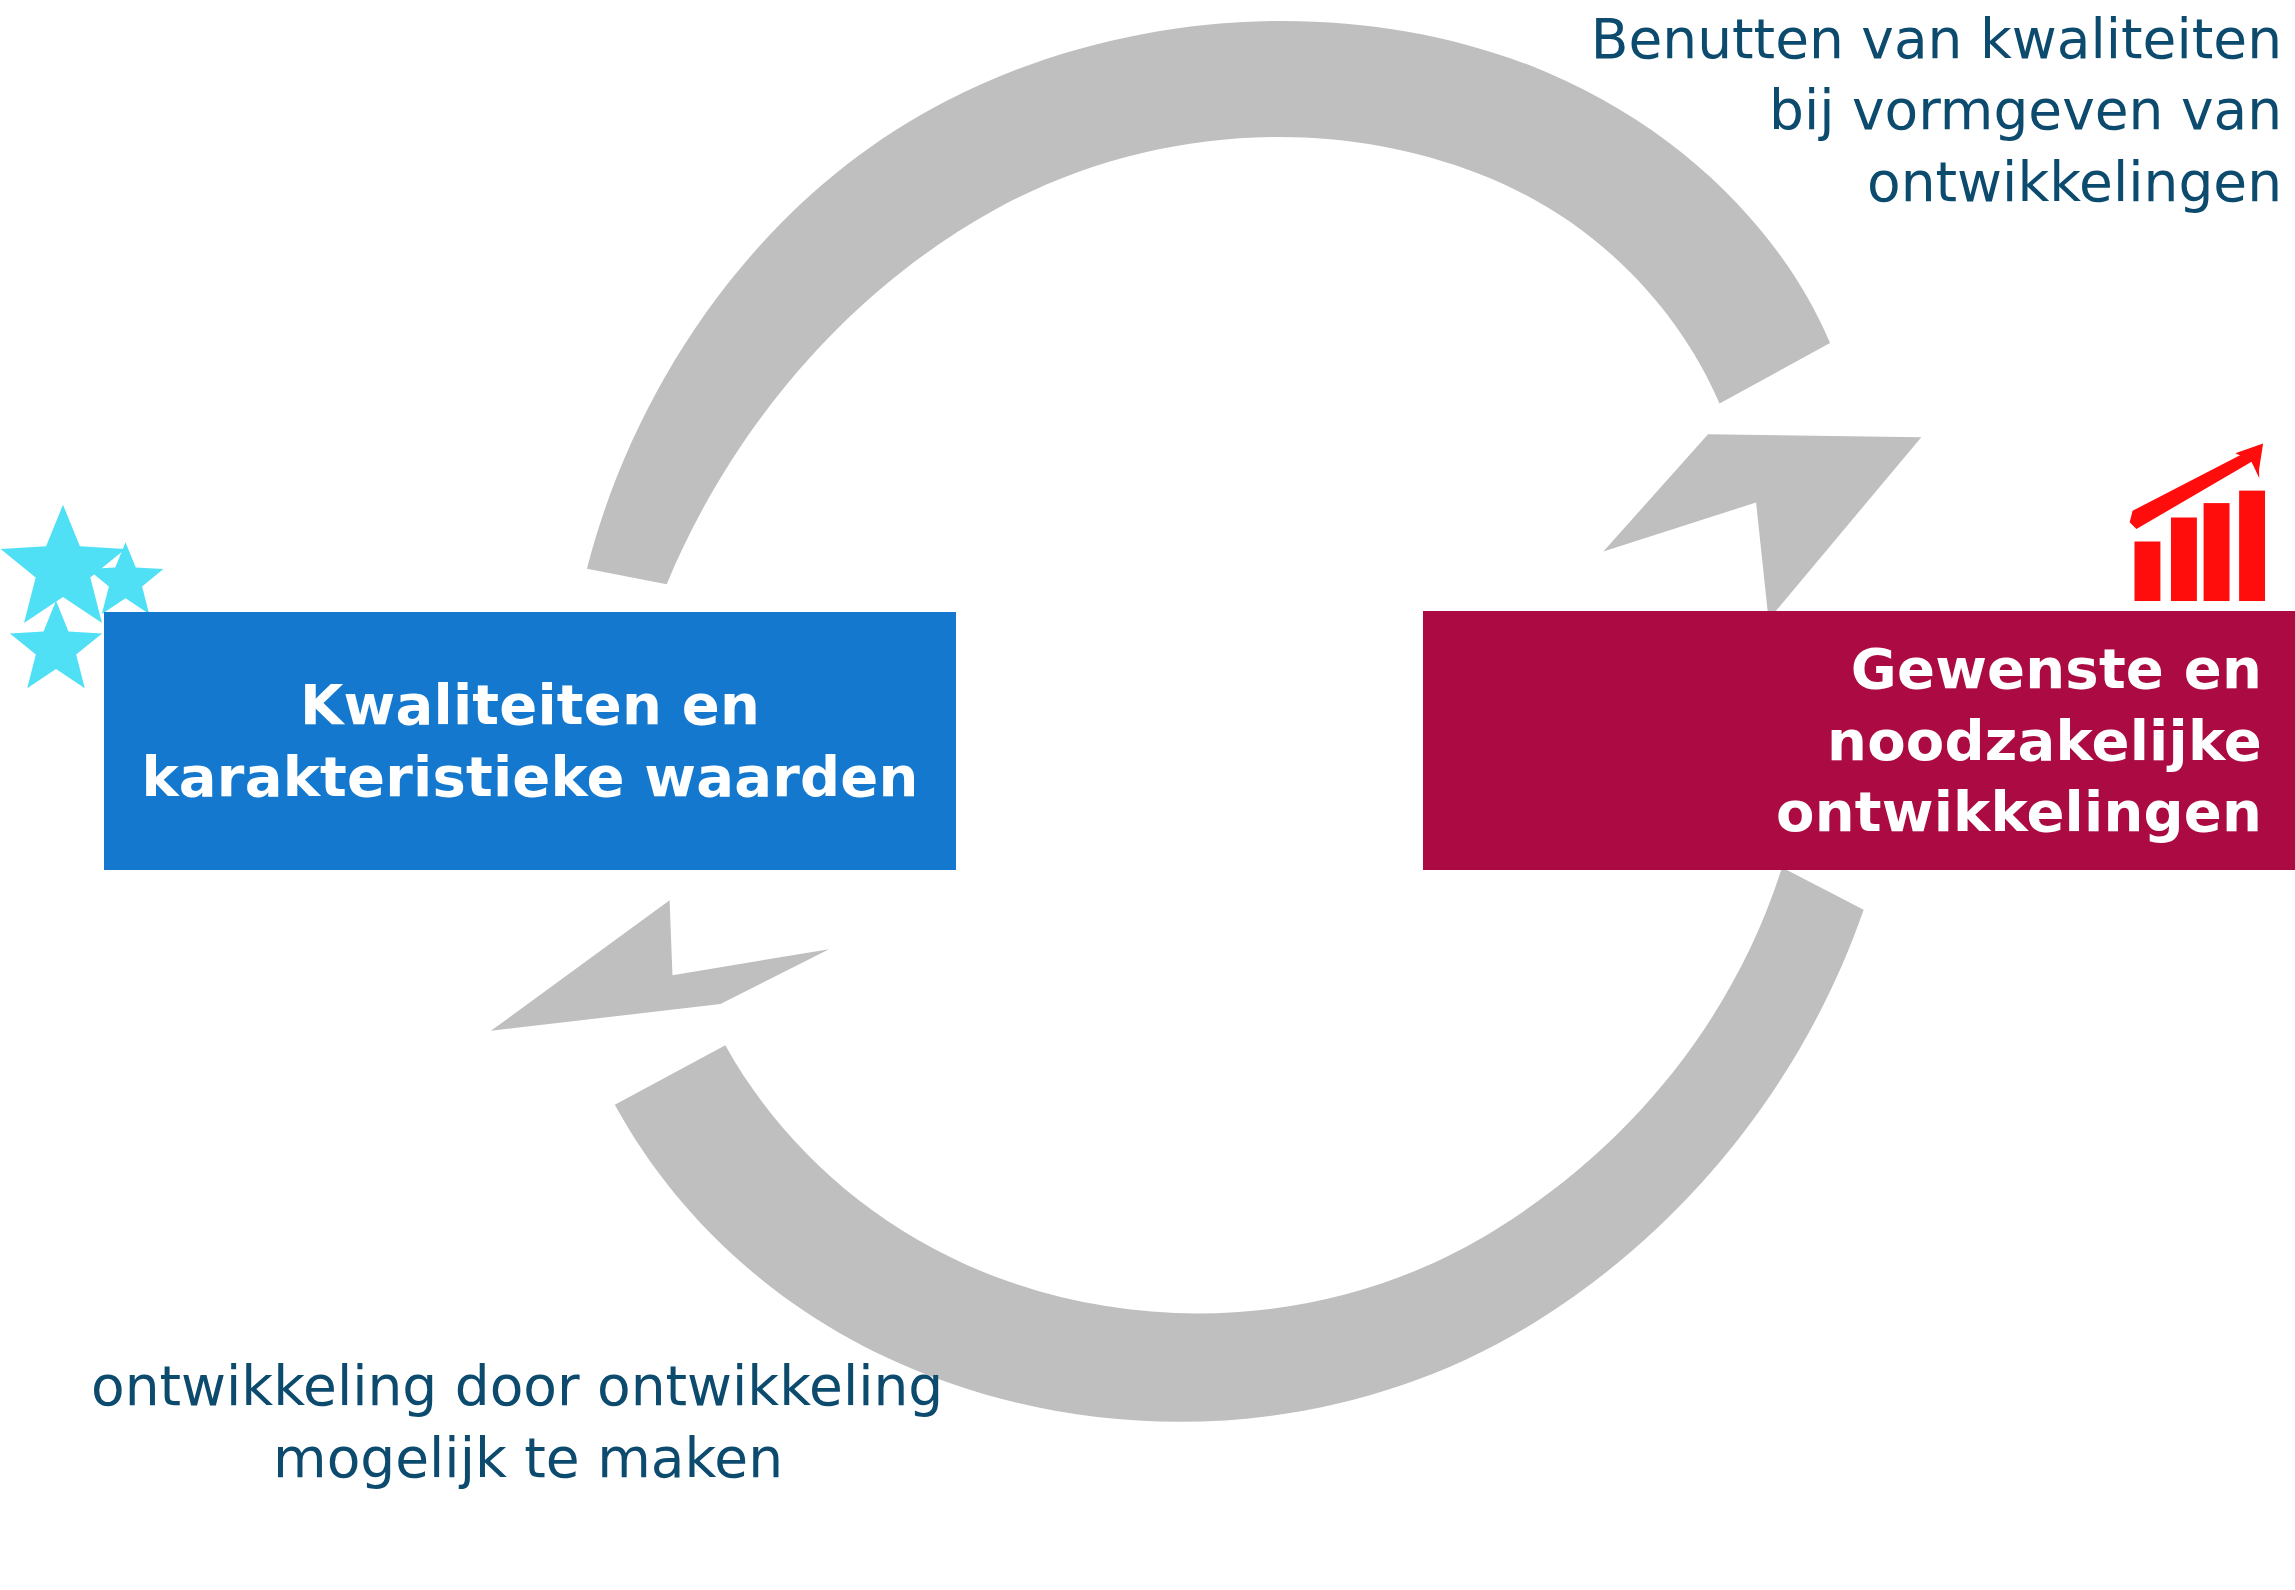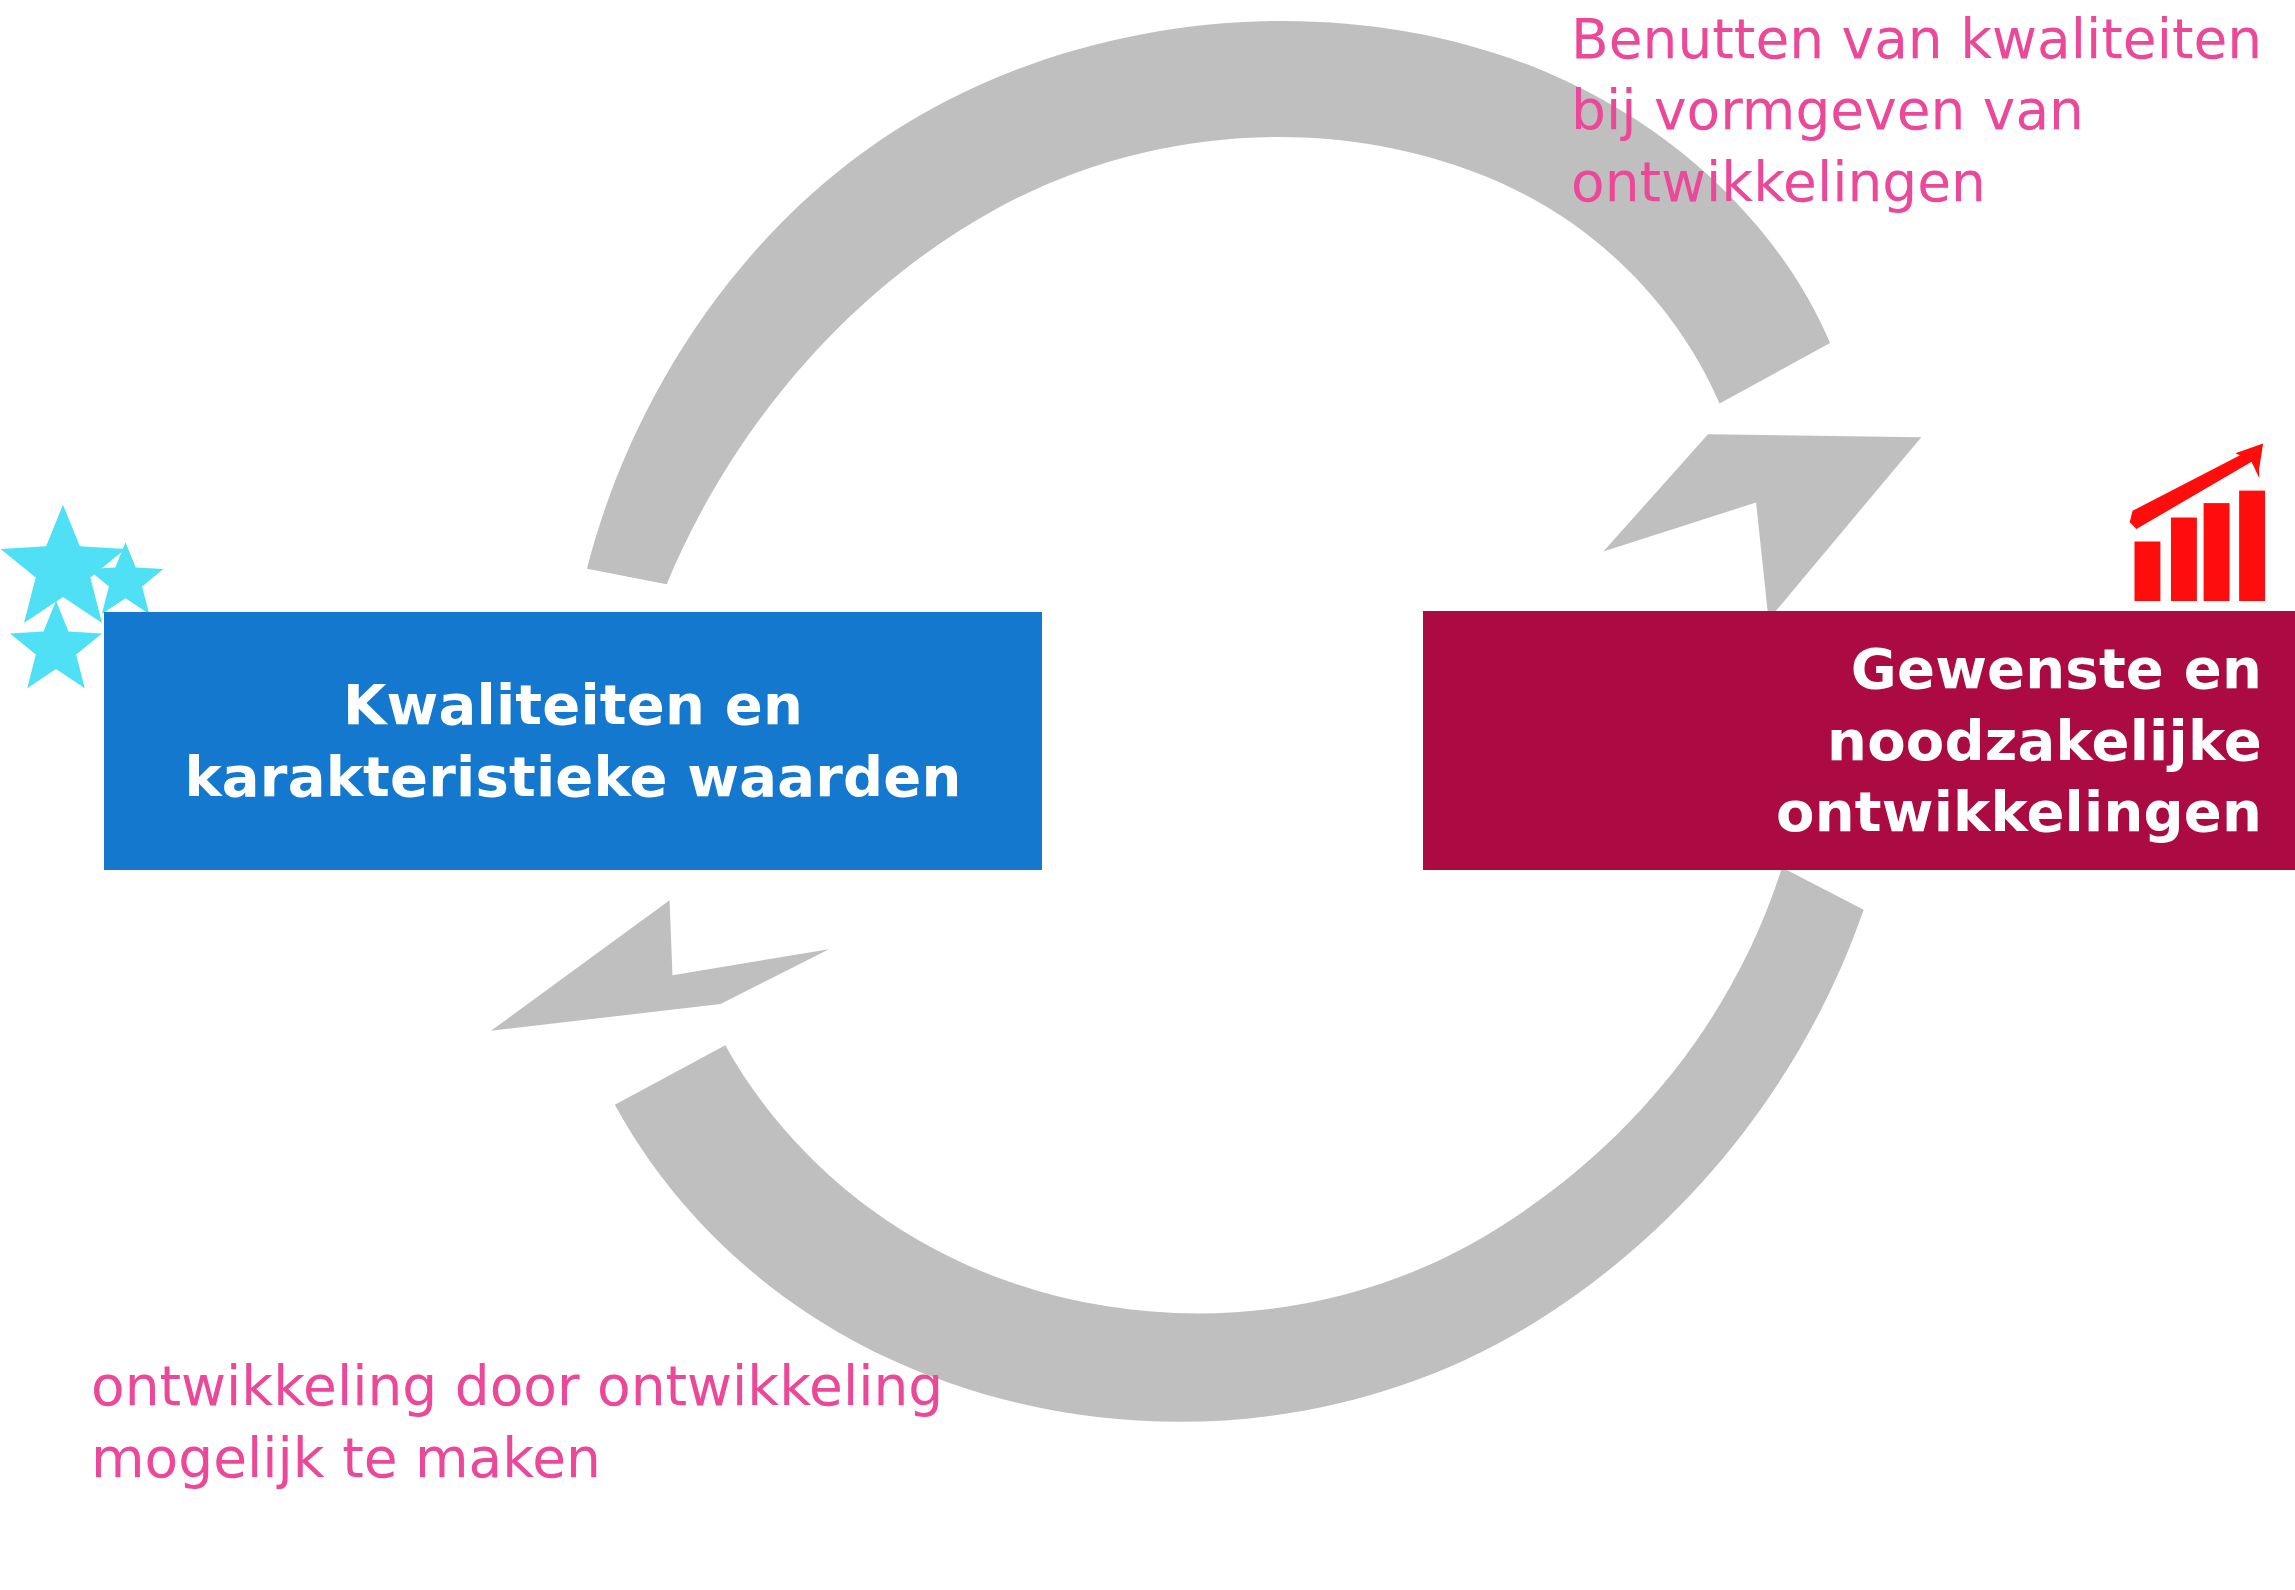--- a/index.html
+++ b/index.html
@@ -37,21 +37,21 @@
     color: #ffffff;
     font-weight: bold;
     line-height: 1.28;
     letter-spacing: 0.2px;
     box-sizing: border-box;
   }
 
   #box-qualities {
     left: 104px;
     top: 612px;
-    width: 938px;
+    width: 852px;
     height: 258px;
     background: #1478ce;
     font-size: 56px;
     padding: 0 29px;
   }
 
   #box-developments {
     left: 1423px;
     top: 611px;
     width: 872px;
@@ -62,22 +62,22 @@
     text-align: right;
   }
 
   .box-line {
     display: block;
   }
 
   
   .caption {
     position: absolute;
-    color: #ec4899;
-    text-align: left;
+    color: #0c4a6e;
+    text-align: right;
     line-height: 1.30;
     font-size: 55px;
     font-weight: normal;
   }
 
   #caption-top-right {
     left: 1571px;
     top: 3.8px;
     width: 711px;
   }

